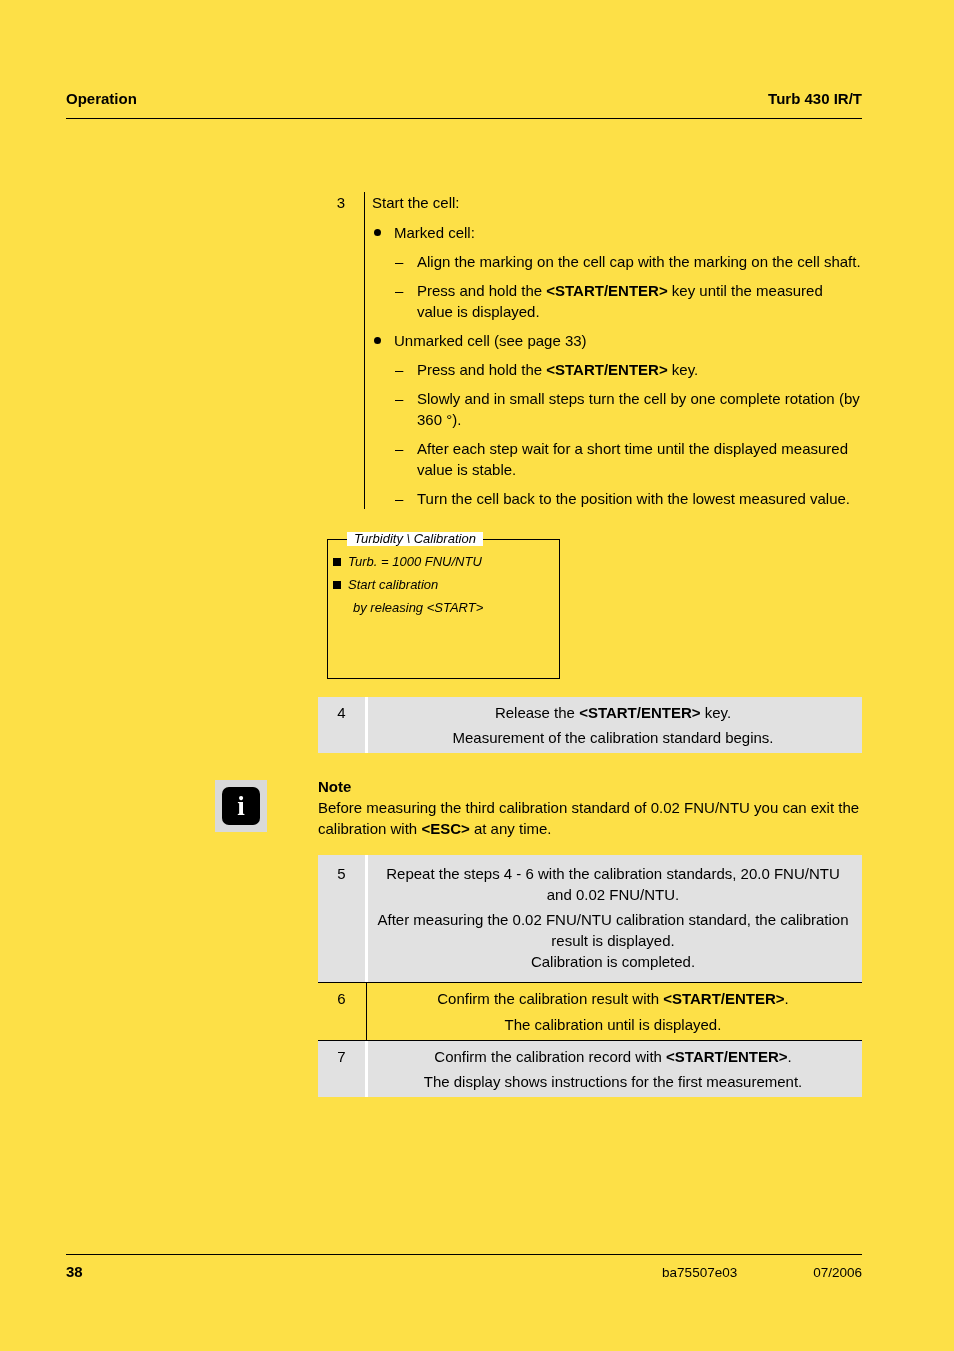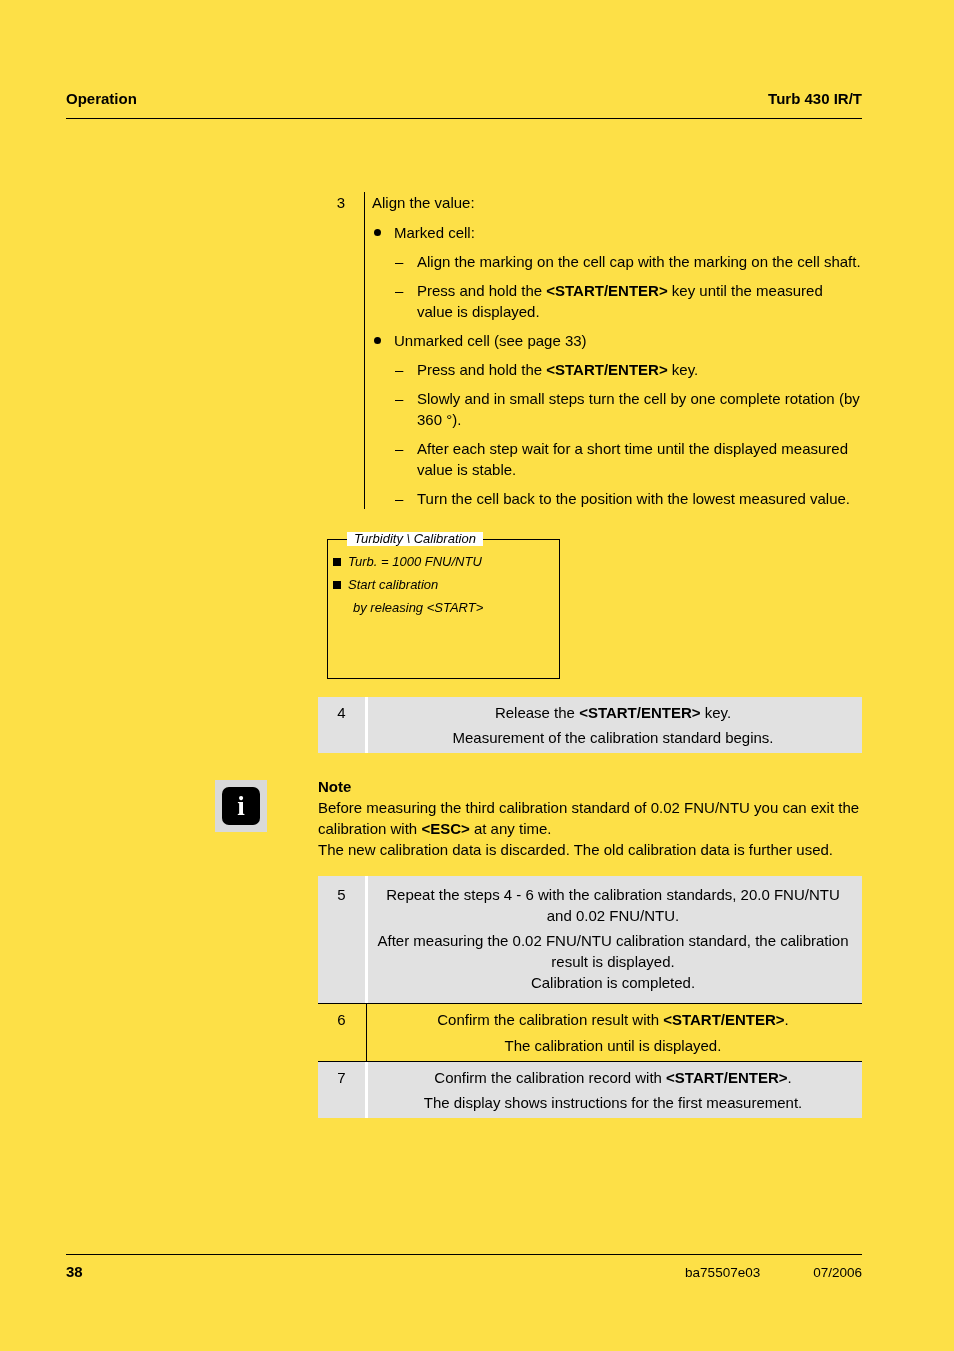--- a/index.html
+++ b/index.html
@@ -67,36 +67,36 @@
                      font-family:"Liberation Serif","DejaVu Serif",serif;
                      font-weight:bold; font-size:27px; line-height:1; }
   .note-text { margin-left:51px; flex:1; }
   .note-title { font-weight:bold; }
 
   
   .ftr { position:absolute; left:66px; right:92px; bottom:68px;
          border-top:1px solid #000; padding-top:6px;
          display:flex; align-items:baseline; }
   .ftr-page { font-weight:bold; font-size:15px; }
-  .ftr-right { margin-left:auto; display:flex; gap:53px; font-size:13.5px;text-align:center; }
+  .ftr-right { margin-left:auto; display:flex; gap:76px; font-size:13.5px;text-align:center; }
 </style>
 </head>
 <body>
 
 <div class="page">
 
   <div class="hdr">
     <span>Operation</span>
     <span>Turb 430 IR/T</span>
   </div>
 
   <div class="step3">
     <div class="step3-num">3</div>
     <div class="step3-body">
-      <p>Align the value:</p>
+      <p>Start the cell:</p>
 
       <div class="b-item first">
         <span class="disc"></span>
         <p>Marked cell:</p>
       </div>
       <div class="dash-item">
         <span class="dash-m"></span>
         <p class="dash-text"><span>Align the marking on the cell cap with the marking on the cell shaft.</span><b></b><span></span></p>
       </div>
       <div class="dash-item">
@@ -151,21 +151,20 @@
     </div>
   </div>
 
   <div class="note">
     <div class="note-icon">
       <div class="note-icon-inner">i</div>
     </div>
     <div class="note-text">
       <p class="note-title">Note</p>
       <p><span>Before measuring the third calibration standard of 0.02 FNU/NTU you can exit the calibration with </span><b>&lt;ESC&gt;</b><span> at any time.</span></p>
-      <p>The new calibration data is discarded. The old calibration data is further used.</p>
     </div>
   </div>
 
   <div class="table567">
     <div class="trow shaded row5">
       <div class="tnum">5</div>
       <div class="tsep"></div>
       <div class="tbody">
         <p>Repeat the steps 4 - 6 with the calibration standards, 20.0 FNU/NTU and 0.02 FNU/NTU.</p>
         <p class="p-gap">After measuring the 0.02 FNU/NTU calibration standard, the calibration result is displayed.</p>

